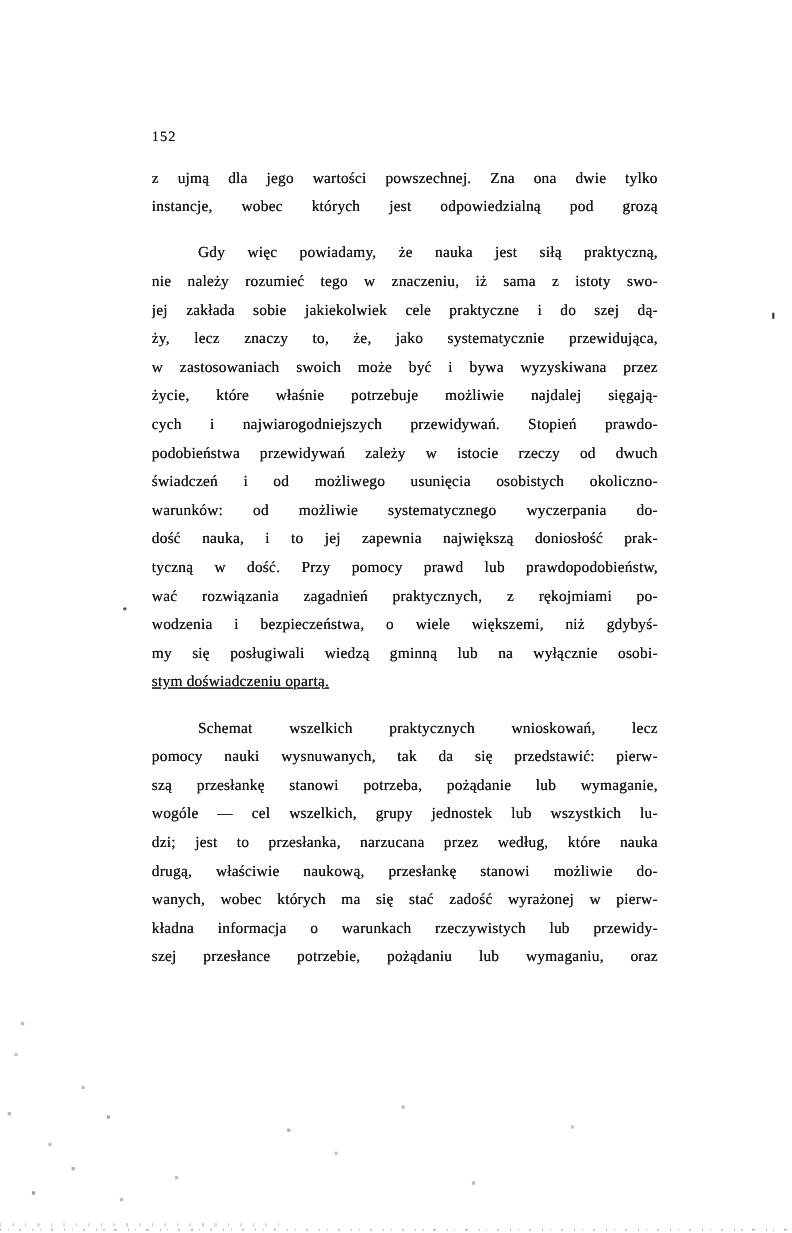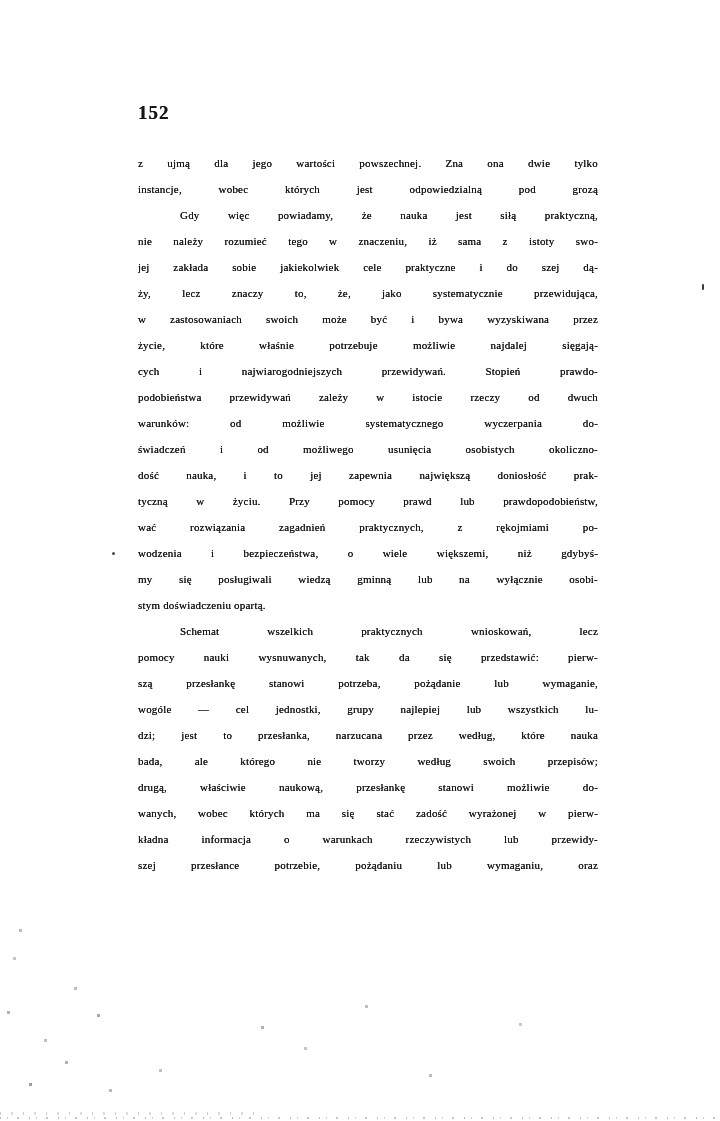--- a/index.html
+++ b/index.html
@@ -16,49 +16,51 @@
     color: #161616;
   }
   .scan-page {
     position: absolute;
     inset: 0;
     background: #ffffff;
   }
   .page-number {
     position: absolute;
     left: 138px;
-    top: 102px;
-    font-size: 19px;
-    font-weight: bold;
+    top: 116px;
+    font-size: 13px;
+    font-weight: normal;
     letter-spacing: 1px;
     text-shadow: 0 0 0.5px rgba(0,0,0,0.85);
   }
   .page-text {
     position: absolute;
     left: 138px;
     top: 150px;
     width: 460px;
   }
   .line {
-    font-size: 11px;
+    font-size: 14px;
     line-height: 26px;
     height: 26px;
     white-space: normal;
     text-align: justify;
     text-align-last: justify;
     letter-spacing: 0.2px;
     text-shadow: 0 0 0.55px rgba(0,0,0,0.9);
     overflow: hidden;
   }
   .line.indent {
     padding-left: 42px;
+    margin-top: 16px;
   }
   .line.no-justify {
     text-align: left;
     text-align-last: left;
+    text-decoration: underline;
   }
   
   .speck-right {
     position: absolute;
     left: 702px;
     top: 284px;
     width: 2px;
     height: 6px;
     background: #3a3a3a;
     border-radius: 1px;
@@ -135,34 +137,33 @@
       <div class="line">z ujmą dla jego wartości powszechnej. Zna ona dwie tylko</div>
       <div class="line">instancje, wobec których jest odpowiedzialną pod grozą</div>
       <div class="line indent">Gdy więc powiadamy, że nauka jest siłą praktyczną,</div>
       <div class="line">nie należy rozumieć tego w znaczeniu, iż sama z istoty swo-</div>
       <div class="line">jej zakłada sobie jakiekolwiek cele praktyczne i do szej dą-</div>
       <div class="line">ży, lecz znaczy to, że, jako systematycznie przewidująca,</div>
       <div class="line">w zastosowaniach swoich może być i bywa wyzyskiwana przez</div>
       <div class="line">życie, które właśnie potrzebuje możliwie najdalej sięgają-</div>
       <div class="line">cych i najwiarogodniejszych przewidywań. Stopień prawdo-</div>
       <div class="line">podobieństwa przewidywań zależy w istocie rzeczy od dwuch</div>
+      <div class="line">świadczeń i od możliwego usunięcia osobistych okoliczno-</div>
       <div class="line">warunków: od możliwie systematycznego wyczerpania do-</div>
-      <div class="line">świadczeń i od możliwego usunięcia osobistych okoliczno-</div>
       <div class="line">dość nauka, i to jej zapewnia największą doniosłość prak-</div>
-      <div class="line">tyczną w życiu. Przy pomocy prawd lub prawdopodobieństw,</div>
+      <div class="line">tyczną w dość. Przy pomocy prawd lub prawdopodobieństw,</div>
       <div class="line">wać rozwiązania zagadnień praktycznych, z rękojmiami po-</div>
       <div class="line">wodzenia i bezpieczeństwa, o wiele większemi, niż gdybyś-</div>
       <div class="line">my się posługiwali wiedzą gminną lub na wyłącznie osobi-</div>
       <div class="line no-justify">stym doświadczeniu opartą.</div>
       <div class="line indent">Schemat wszelkich praktycznych wnioskowań, lecz</div>
       <div class="line">pomocy nauki wysnuwanych, tak da się przedstawić: pierw-</div>
       <div class="line">szą przesłankę stanowi potrzeba, pożądanie lub wymaganie,</div>
-      <div class="line">wogóle — cel jednostki, grupy najlepiej lub wszystkich lu-</div>
+      <div class="line">wogóle — cel wszelkich, grupy jednostek lub wszystkich lu-</div>
       <div class="line">dzi; jest to przesłanka, narzucana przez według, które nauka</div>
-      <div class="line">bada, ale którego nie tworzy według swoich przepisów;</div>
       <div class="line">drugą, właściwie naukową, przesłankę stanowi możliwie do-</div>
       <div class="line">wanych, wobec których ma się stać zadość wyrażonej w pierw-</div>
       <div class="line">kładna informacja o warunkach rzeczywistych lub przewidy-</div>
       <div class="line">szej przesłance potrzebie, pożądaniu lub wymaganiu, oraz</div>
     </div>
 
   <div class="speck-right"></div>
   <div class="speck-left"></div>
   <div class="scatter-specks"></div>
   <div class="bottom-noise"></div>

